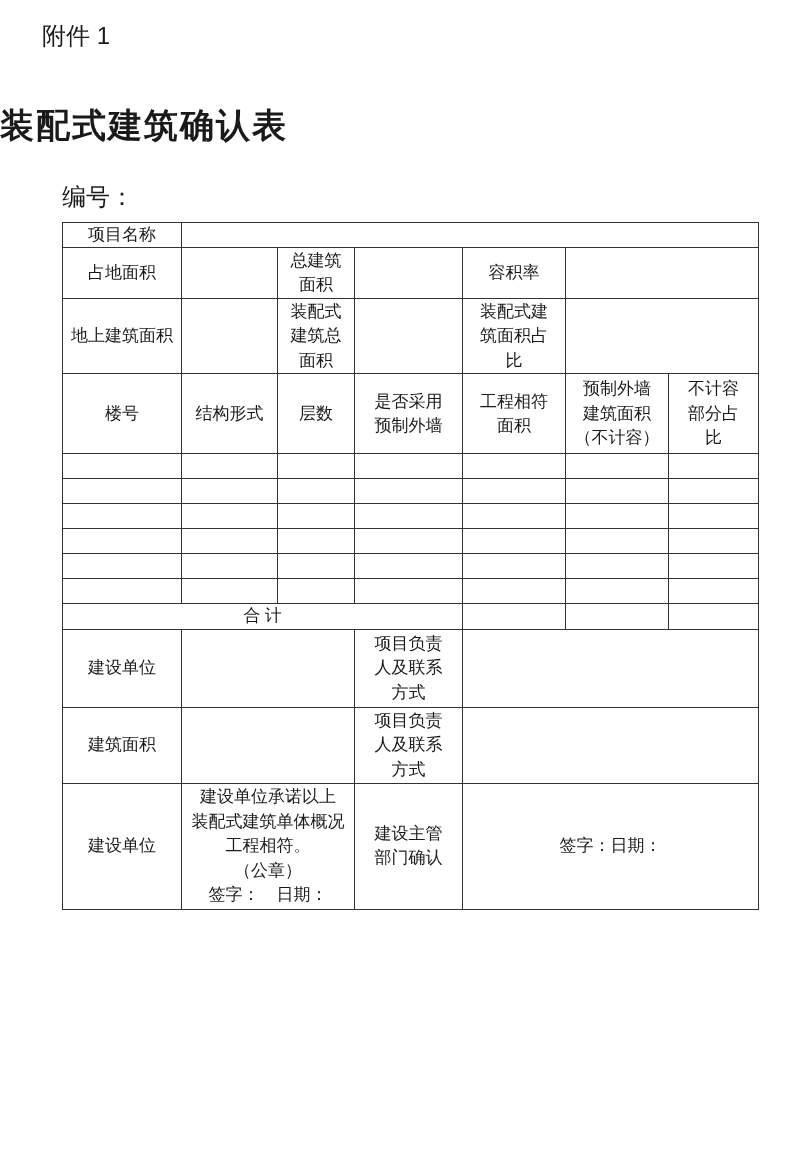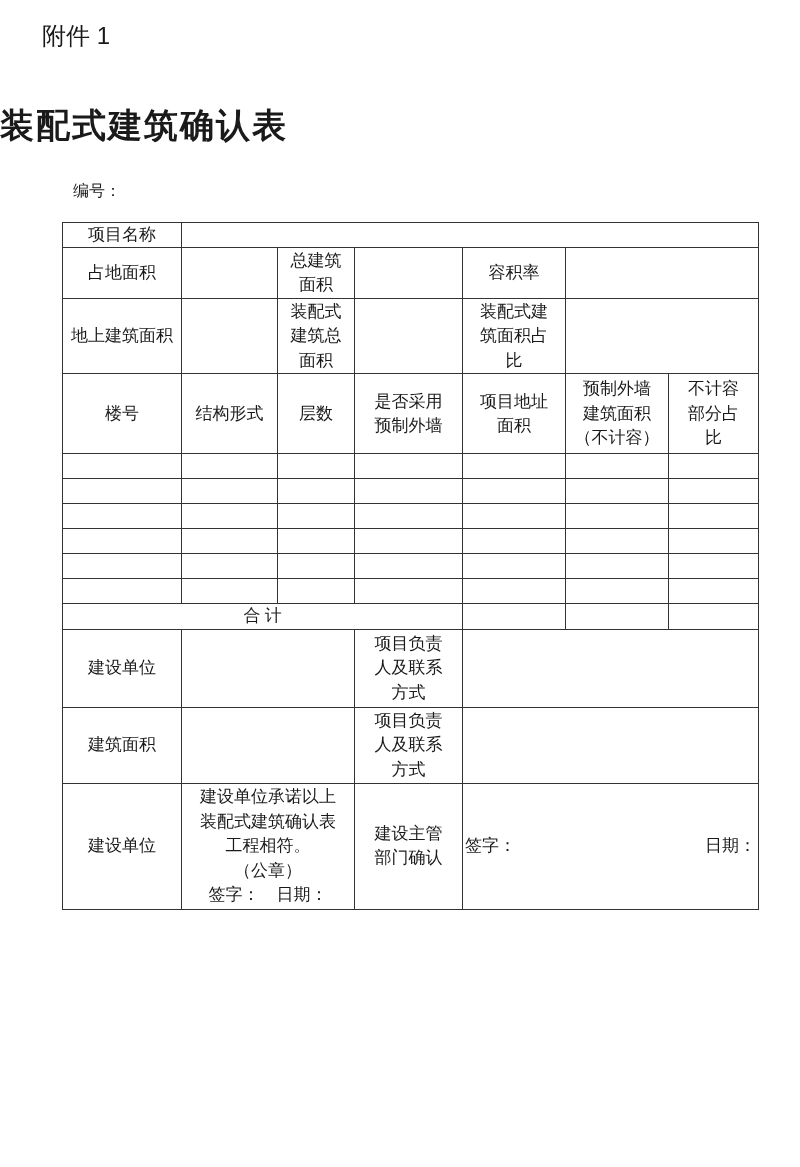--- a/index.html
+++ b/index.html
@@ -24,23 +24,23 @@
     position: absolute;
     top: 103px;
     left: 0;
     width: 100%;
     font-size: 34px;
     font-weight: bold;
     letter-spacing: 2px;
   }
   .serial {
     position: absolute;
-    left: 73px;
+    left: 62px;
     top: 181px;
-    font-size: 16px;
+    font-size: 24px;
   }
   table.form {
     position: absolute;
     left: 62px;
     top: 222px;
     width: 696px;
     border-collapse: collapse;
     table-layout: fixed;
     font-size: 17px;
   }
@@ -62,21 +62,21 @@
   tr.h80 { height: 80px; }
   tr.h78 { height: 78px; }
   tr.h76 { height: 76px; }
   tr.h126 { height: 126px; }
   td.sign-cell {
     vertical-align: bottom;
     padding: 0 44px 9px 46px;
   }
   .sign-inner {
     display: flex;
-    justify-content: space-between;
+    justify-content: center;
   }
   td.commit-cell { padding: 2px 4px; }
   .pagenum {
     position: absolute;
     top: 1131px;
     right: 70px;
     font-size: 21px;
     letter-spacing: 1px;
   }
 </style>
@@ -126,21 +126,21 @@
 筑面积占
 比</td>
         <td colspan="2"></td>
       </tr>
       <tr class="h80">
         <td>楼号</td>
         <td>结构形式</td>
         <td>层数</td>
         <td>是否采用
 预制外墙</td>
-        <td>项目地址
+        <td>工程相符
 面积</td>
         <td>预制外墙
 建筑面积
 （不计容）</td>
         <td>不计容
 部分占
 比</td>
       </tr>
       <tr class="h25">
         <td></td>
@@ -214,21 +214,21 @@
         <td>建筑面积</td>
         <td colspan="2"></td>
         <td>项目负责
 人及联系
 方式</td>
         <td colspan="3"></td>
       </tr>
       <tr class="h126">
         <td>建设单位</td>
         <td colspan="2" class="commit-cell">建设单位承诺以上
-装配式建筑确认表
+装配式建筑单体概况
 工程相符。
 （公章）
 签字：　日期：</td>
         <td>建设主管
 部门确认</td>
         <td colspan="3" class="sign-cell">
           <div class="sign-inner">
             <span>签字：</span>
             <span>日期：</span>
           </div>

